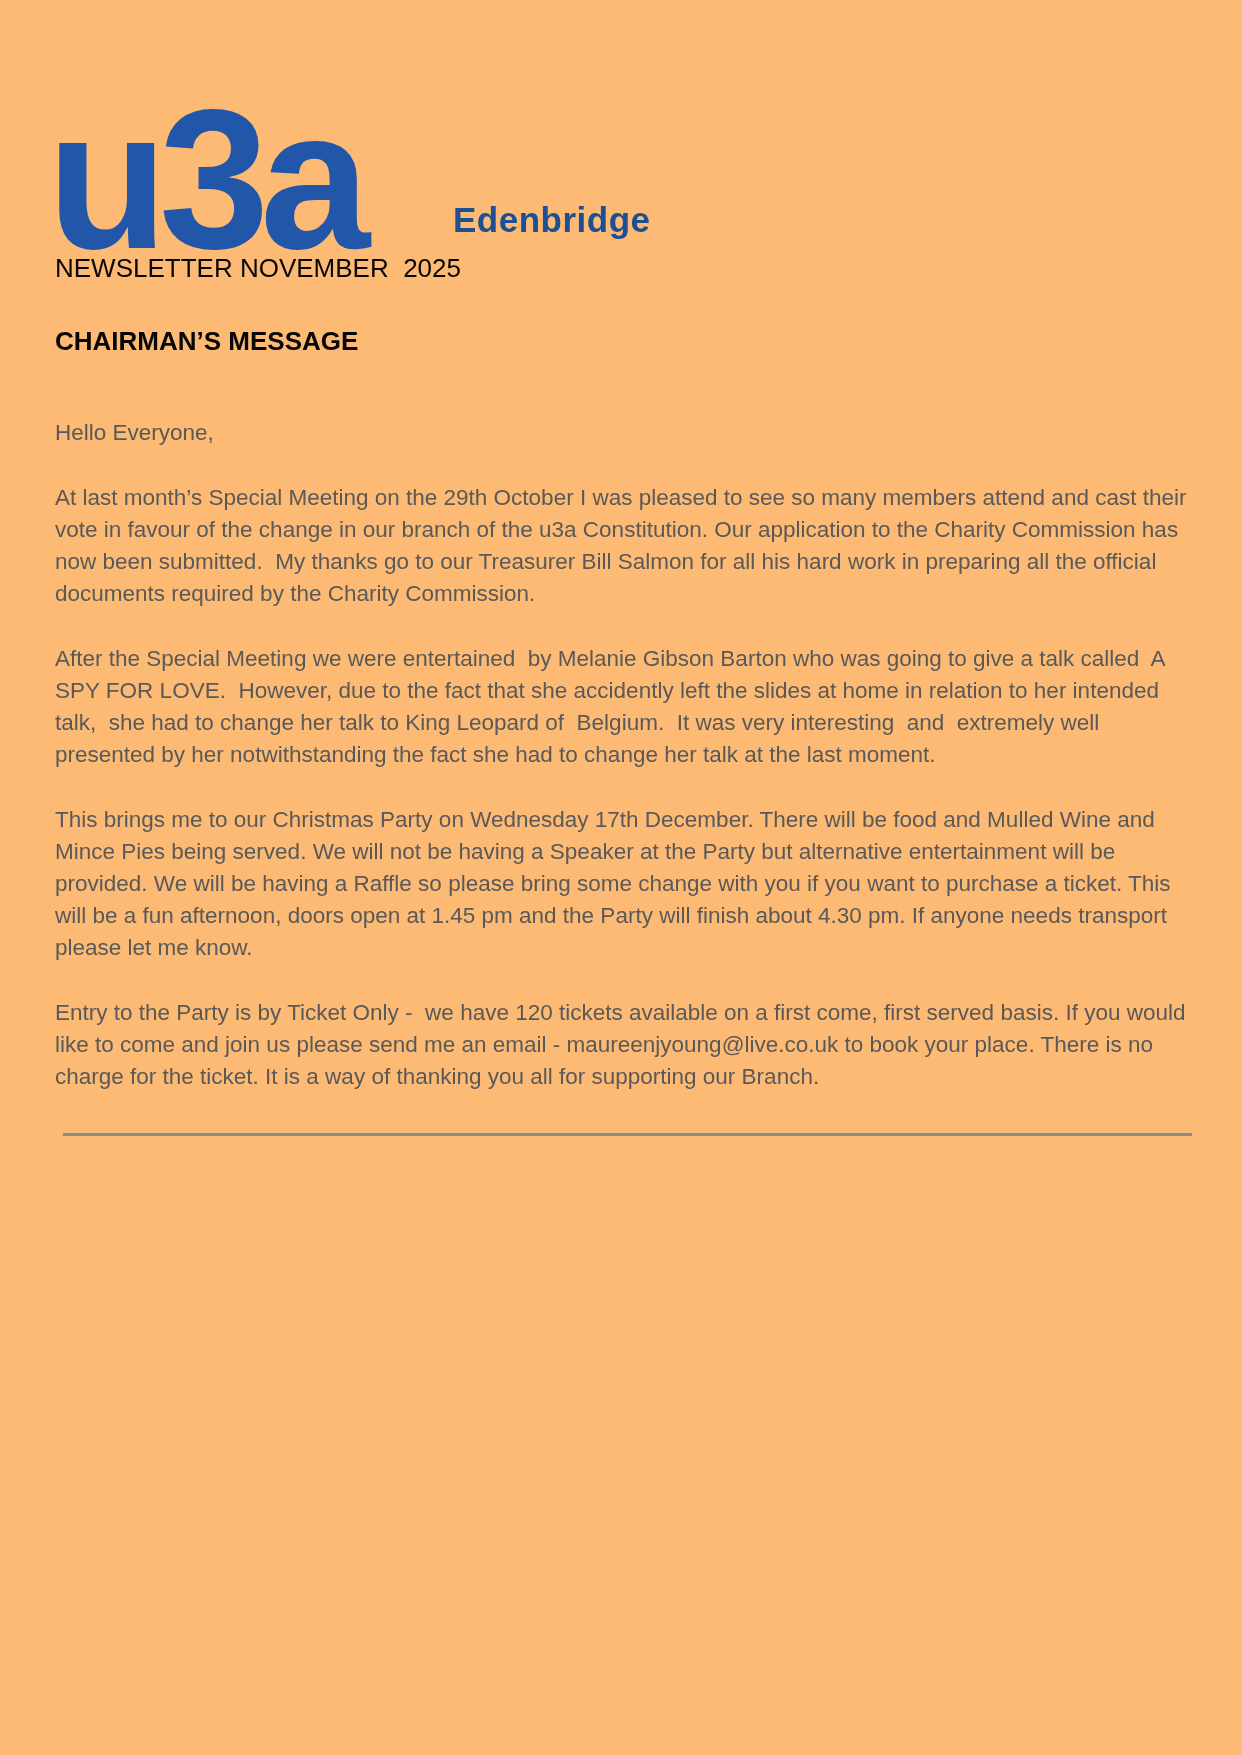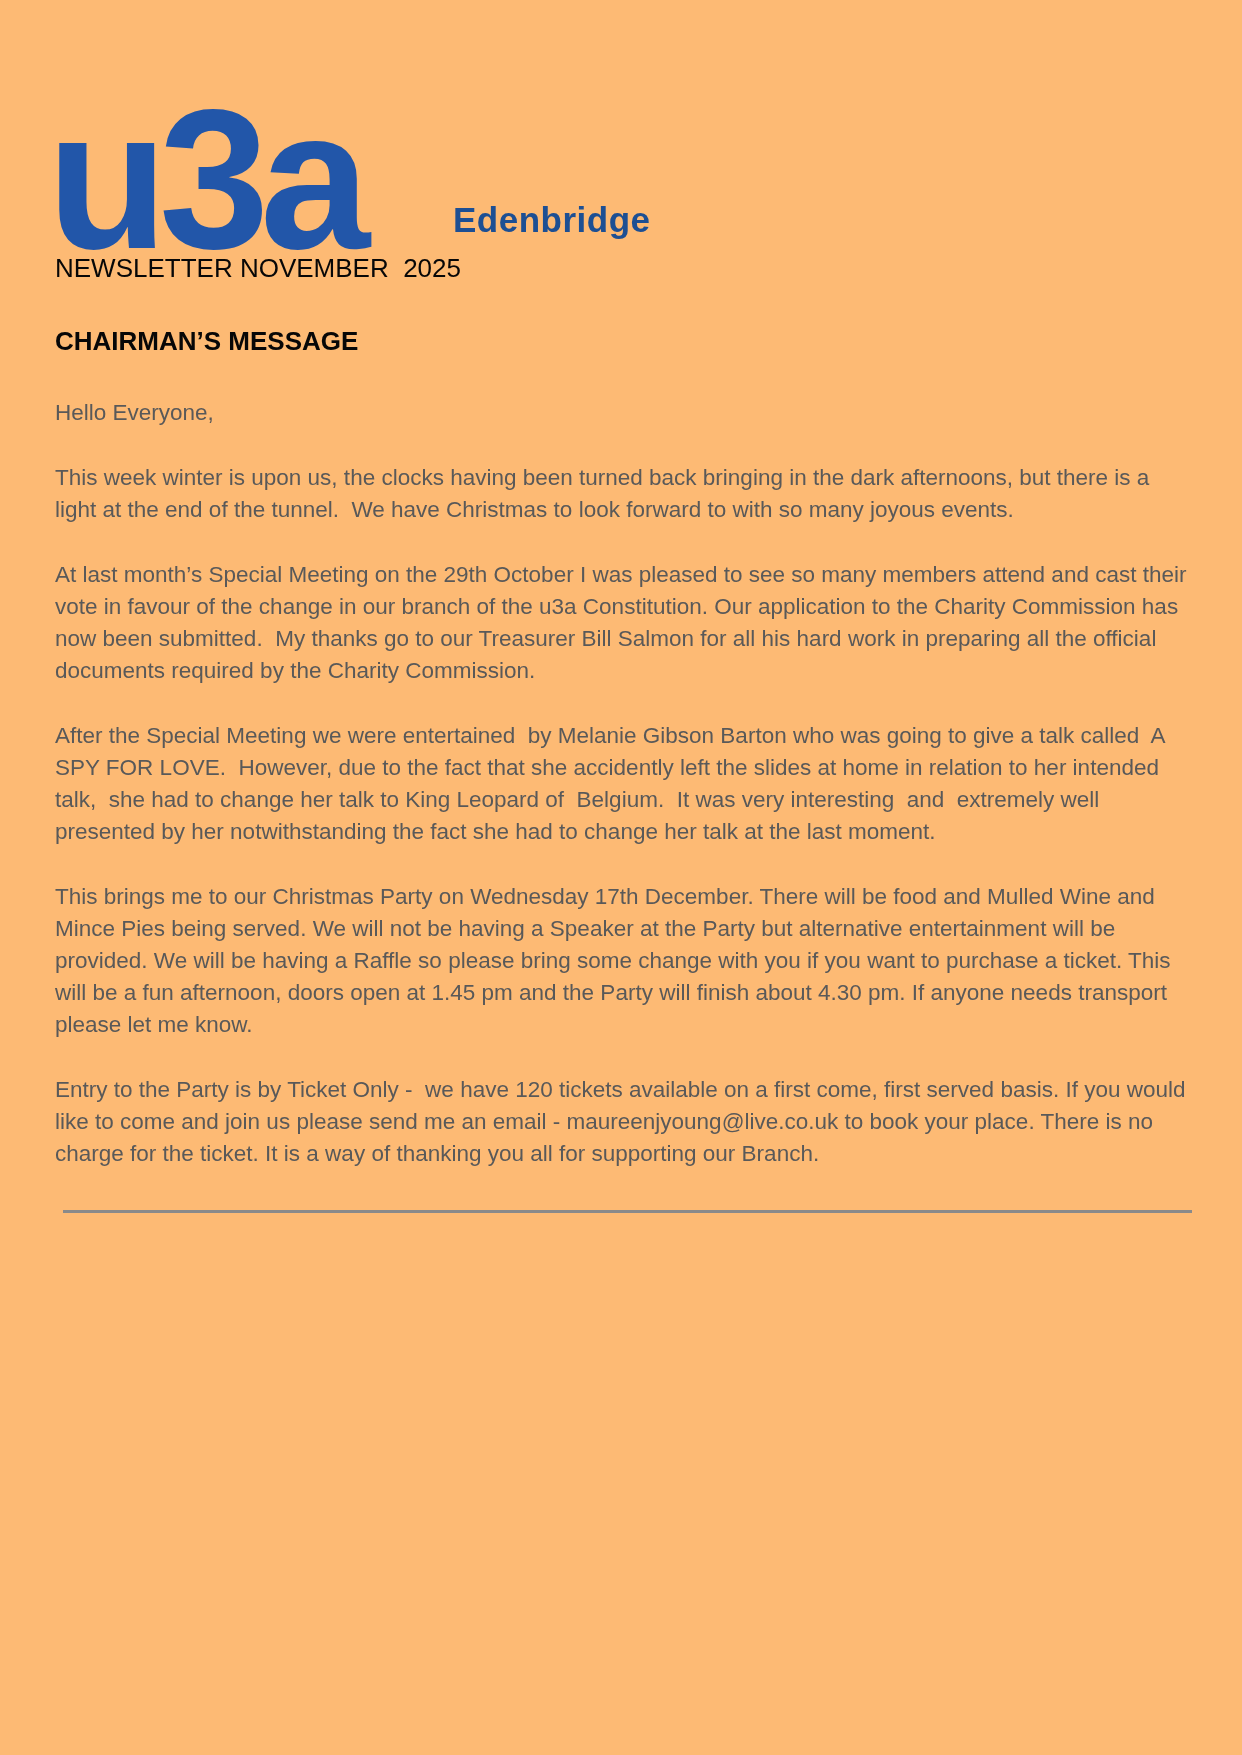--- a/index.html
+++ b/index.html
@@ -61,21 +61,21 @@
   }
   
   p.body {
     font-size: 22.5px;
     line-height: 32px;
     color: #595959;
     margin: 33px 0 0 0;
     white-space: pre-wrap;
   }
   p.greeting {
-    margin-top: 40px;
+    margin-top: 60px;
   }
   p.signature {
     font-style: italic;
   }
   hr.divider {
     border: none;
     border-top: 3px solid #8a8a8a;
     margin: 40px 0 0 8px;
   }
 </style>
@@ -88,21 +88,20 @@
     <span class="logo-wordmark">u3a</span>
     <span class="logo-branch">Edenbridge</span>
   </header>
 
   <h1 class="doc-title">NEWSLETTER NOVEMBER  2025</h1>
 
   <h2 class="doc-heading">CHAIRMAN’S MESSAGE</h2>
 
   <p class="body greeting">Hello Everyone,</p>
 
-  <p class="body">This week winter is upon us, the clocks having been turned back bringing in the dark afternoons, but there is a light at the end of the tunnel.  We have Christmas to look forward to with so many joyous events.</p>
 
   <p class="body">At last month’s Special Meeting on the 29th October I was pleased to see so many members attend and cast their vote in favour of the change in our branch of the u3a Constitution. Our application to the Charity Commission has now been submitted.  My thanks go to our Treasurer Bill Salmon for all his hard work in preparing all the official documents required by the Charity Commission.</p>
 
   <p class="body">After the Special Meeting we were entertained  by Melanie Gibson Barton who was going to give a talk called  A SPY FOR LOVE.  However, due to the fact that she accidently left the slides at home in relation to her intended talk,  she had to change her talk to King Leopard of  Belgium.  It was very interesting  and  extremely well presented by her notwithstanding the fact she had to change her talk at the last moment.</p>
 
 
   <p class="body">This brings me to our Christmas Party on Wednesday 17th December. There will be food and Mulled Wine and Mince Pies being served. We will not be having a Speaker at the Party but alternative entertainment will be provided. We will be having a Raffle so please bring some change with you if you want to purchase a ticket. This will be a fun afternoon, doors open at 1.45 pm and the Party will finish about 4.30 pm. If anyone needs transport please let me know.</p>
 
   <p class="body">Entry to the Party is by Ticket Only -  we have 120 tickets available on a first come, first served basis. If you would like to come and join us please send me an email - maureenjyoung@live.co.uk to book your place. There is no charge for the ticket. It is a way of thanking you all for supporting our Branch.</p>
 

